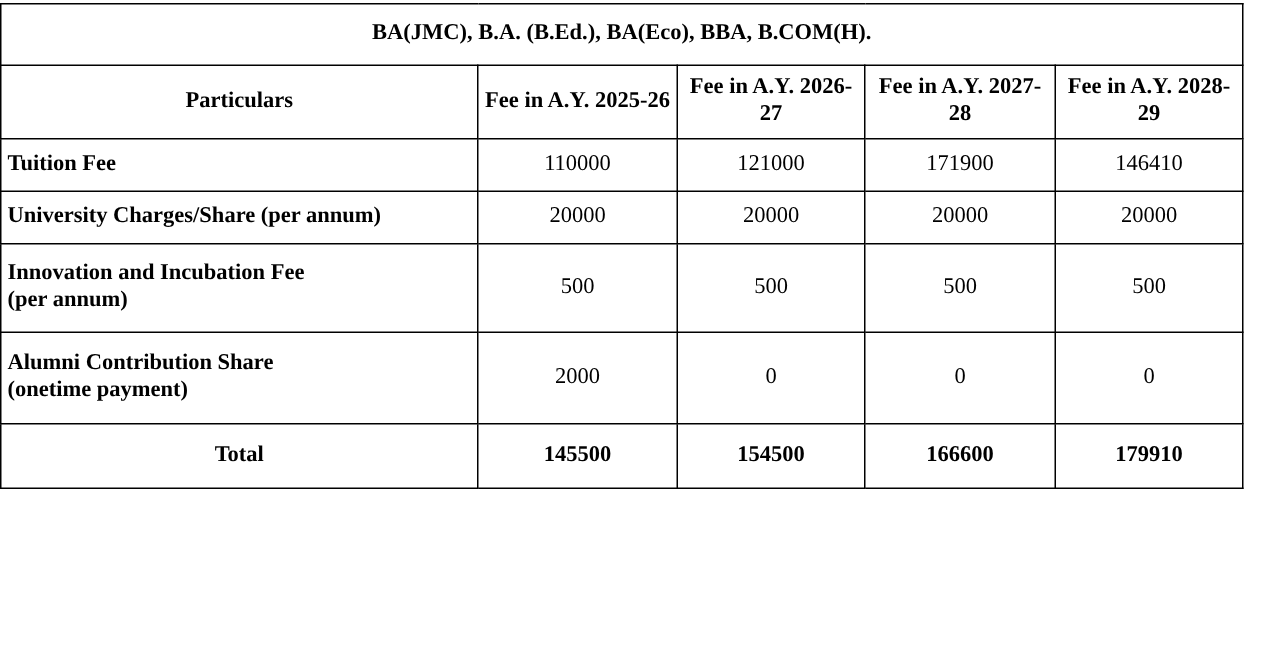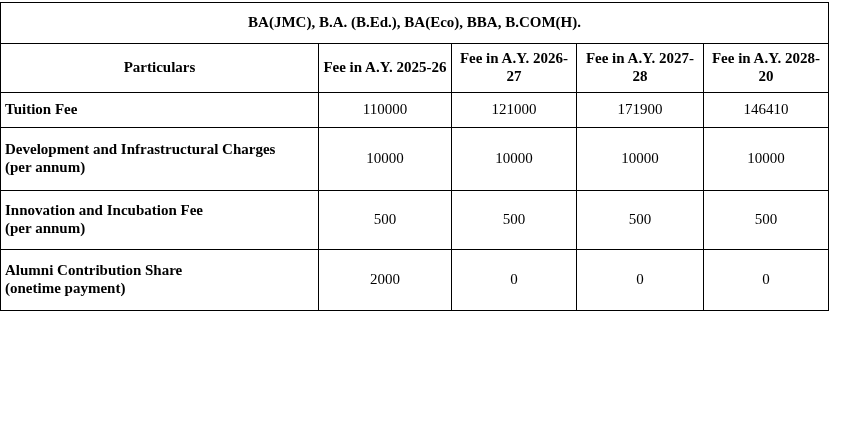--- a/index.html
+++ b/index.html
@@ -95,55 +95,61 @@
     </colgroup>
     <tbody>
       <tr>
         <td class="title-cell" colspan="5">BA(JMC), B.A. (B.Ed.),  BA(Eco), BBA, B.COM(H).</td>
       </tr>
       <tr>
         <td class="particulars-hdr">Particulars</td>
         <td class="hdr">Fee in A.Y. 2025-26</td>
         <td class="hdr">Fee in A.Y. 2026-27</td>
         <td class="hdr">Fee in A.Y. 2027-28</td>
-        <td class="hdr">Fee in A.Y. 2028-20</td>
+        <td class="hdr">Fee in A.Y. 2028-29</td>
       </tr>
 
       <tr class="r-tuition">
         <td class="row-label">Tuition Fee</td>
         <td class="val">110000</td>
         <td class="val">121000</td>
         <td class="val">171900</td>
         <td class="val">146410</td>
       </tr>
 
+      <tr class="r-university">
+        <td class="row-label">University Charges/Share (per annum)</td>
+        <td class="val">20000</td>
+        <td class="val">20000</td>
+        <td class="val">20000</td>
+        <td class="val">20000</td>
+      </tr>
 
-      <tr class="r-development">
-        <td class="row-label two-line">Development and Infrastructural Charges
-(per annum)</td>
-        <td class="val">10000</td>
-        <td class="val">10000</td>
-        <td class="val">10000</td>
-        <td class="val">10000</td>
-      </tr>
 
 
       <tr class="r-innovation">
         <td class="row-label two-line">Innovation and Incubation Fee
 (per annum)</td>
         <td class="val">500</td>
         <td class="val">500</td>
         <td class="val">500</td>
         <td class="val">500</td>
       </tr>
 
       <tr class="r-alumni">
         <td class="row-label two-line">Alumni Contribution Share
 (onetime payment)</td>
         <td class="val">2000</td>
         <td class="val">0</td>
         <td class="val">0</td>
         <td class="val">0</td>
       </tr>
 
+      <tr class="r-total">
+        <td class="total-label">Total</td>
+        <td class="total-val">145500</td>
+        <td class="total-val">154500</td>
+        <td class="total-val">166600</td>
+        <td class="total-val">179910</td>
+      </tr>
     </tbody>
   </table>
 </div>
 
 </body></html>

